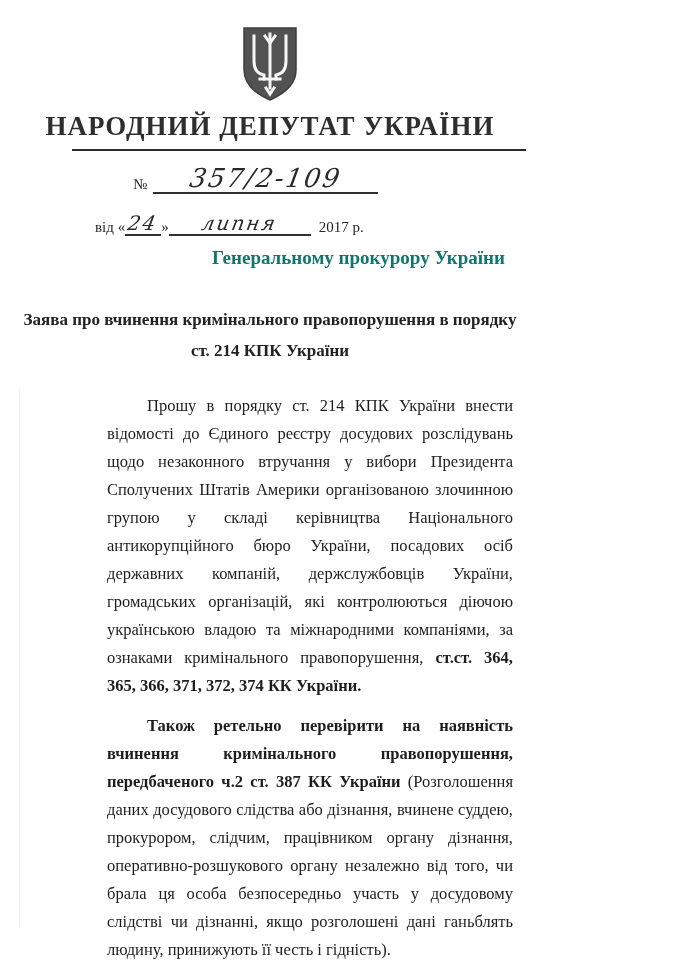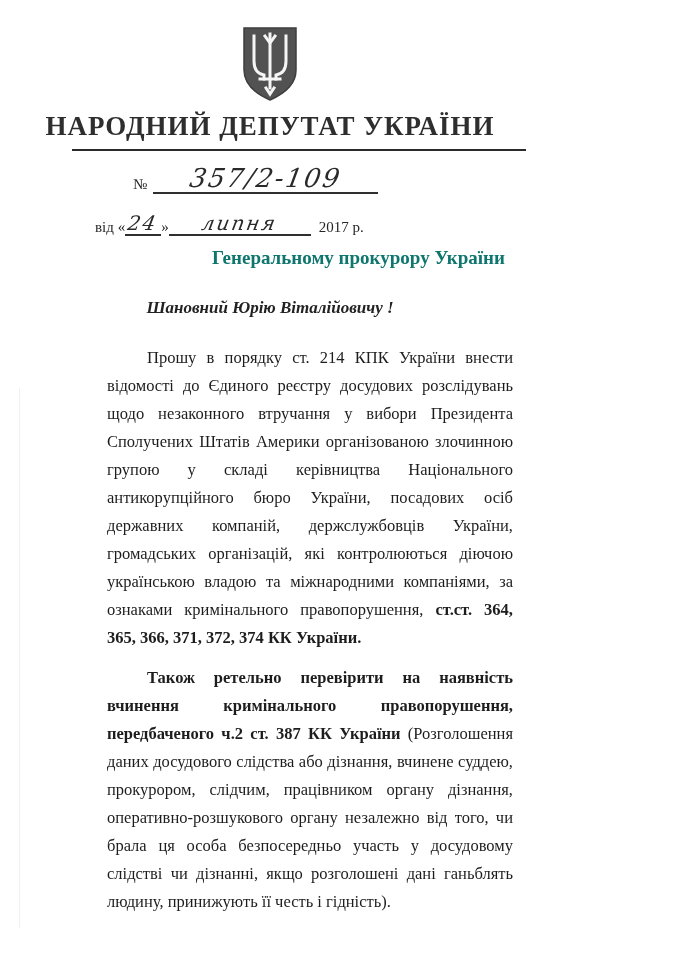--- a/index.html
+++ b/index.html
@@ -109,21 +109,24 @@
         <span class="printed">»</span>
         <span class="uline uline-month"><span class="hand hand-sm">липня</span></span>
         <span class="printed">2017 р.</span>
     </div>
   </div>
 
   <div class="addressee">
     <div>Генеральному прокурору України</div>
   </div>
 
+  <div class="doc-title">
+    <div>Заява про вчинення кримінального правопорушення в порядку</div>
+    <div>ст. 214 КПК України</div>
+  </div>
 
-  <div class="salutation">Шановний Юрію Віталійовичу !</div>
 
   <div class="body-text">
     <p><span class="seg">Прошу в порядку ст. 214 КПК України внести відомості до Єдиного реєстру досудових розслідувань щодо незаконного втручання у вибори Президента Сполучених Штатів Америки організованою злочинною групою у складі керівництва Національного антикорупційного бюро України, посадових осіб державних компаній, держслужбовців України, громадських організацій, які контролюються діючою українською владою та міжнародними компаніями, за ознаками кримінального правопорушення, </span><span class="seg b">ст.ст. 364, 365, 366, 371, 372, 374 КК України.</span></p>
     <p><span class="seg b">Також ретельно перевірити на наявність вчинення кримінального правопорушення, передбаченого ч.2 ст. 387 КК України </span><span class="seg">(Розголошення даних досудового слідства або дізнання, вчинене суддею, прокурором, слідчим, працівником органу дізнання, оперативно-розшукового органу незалежно від того, чи брала ця особа безпосередньо участь у досудовому слідстві чи дізнанні, якщо розголошені дані ганьблять людину, принижують її честь і гідність).</span></p>
   </div>
 
 </div>
 
 </body></html>

